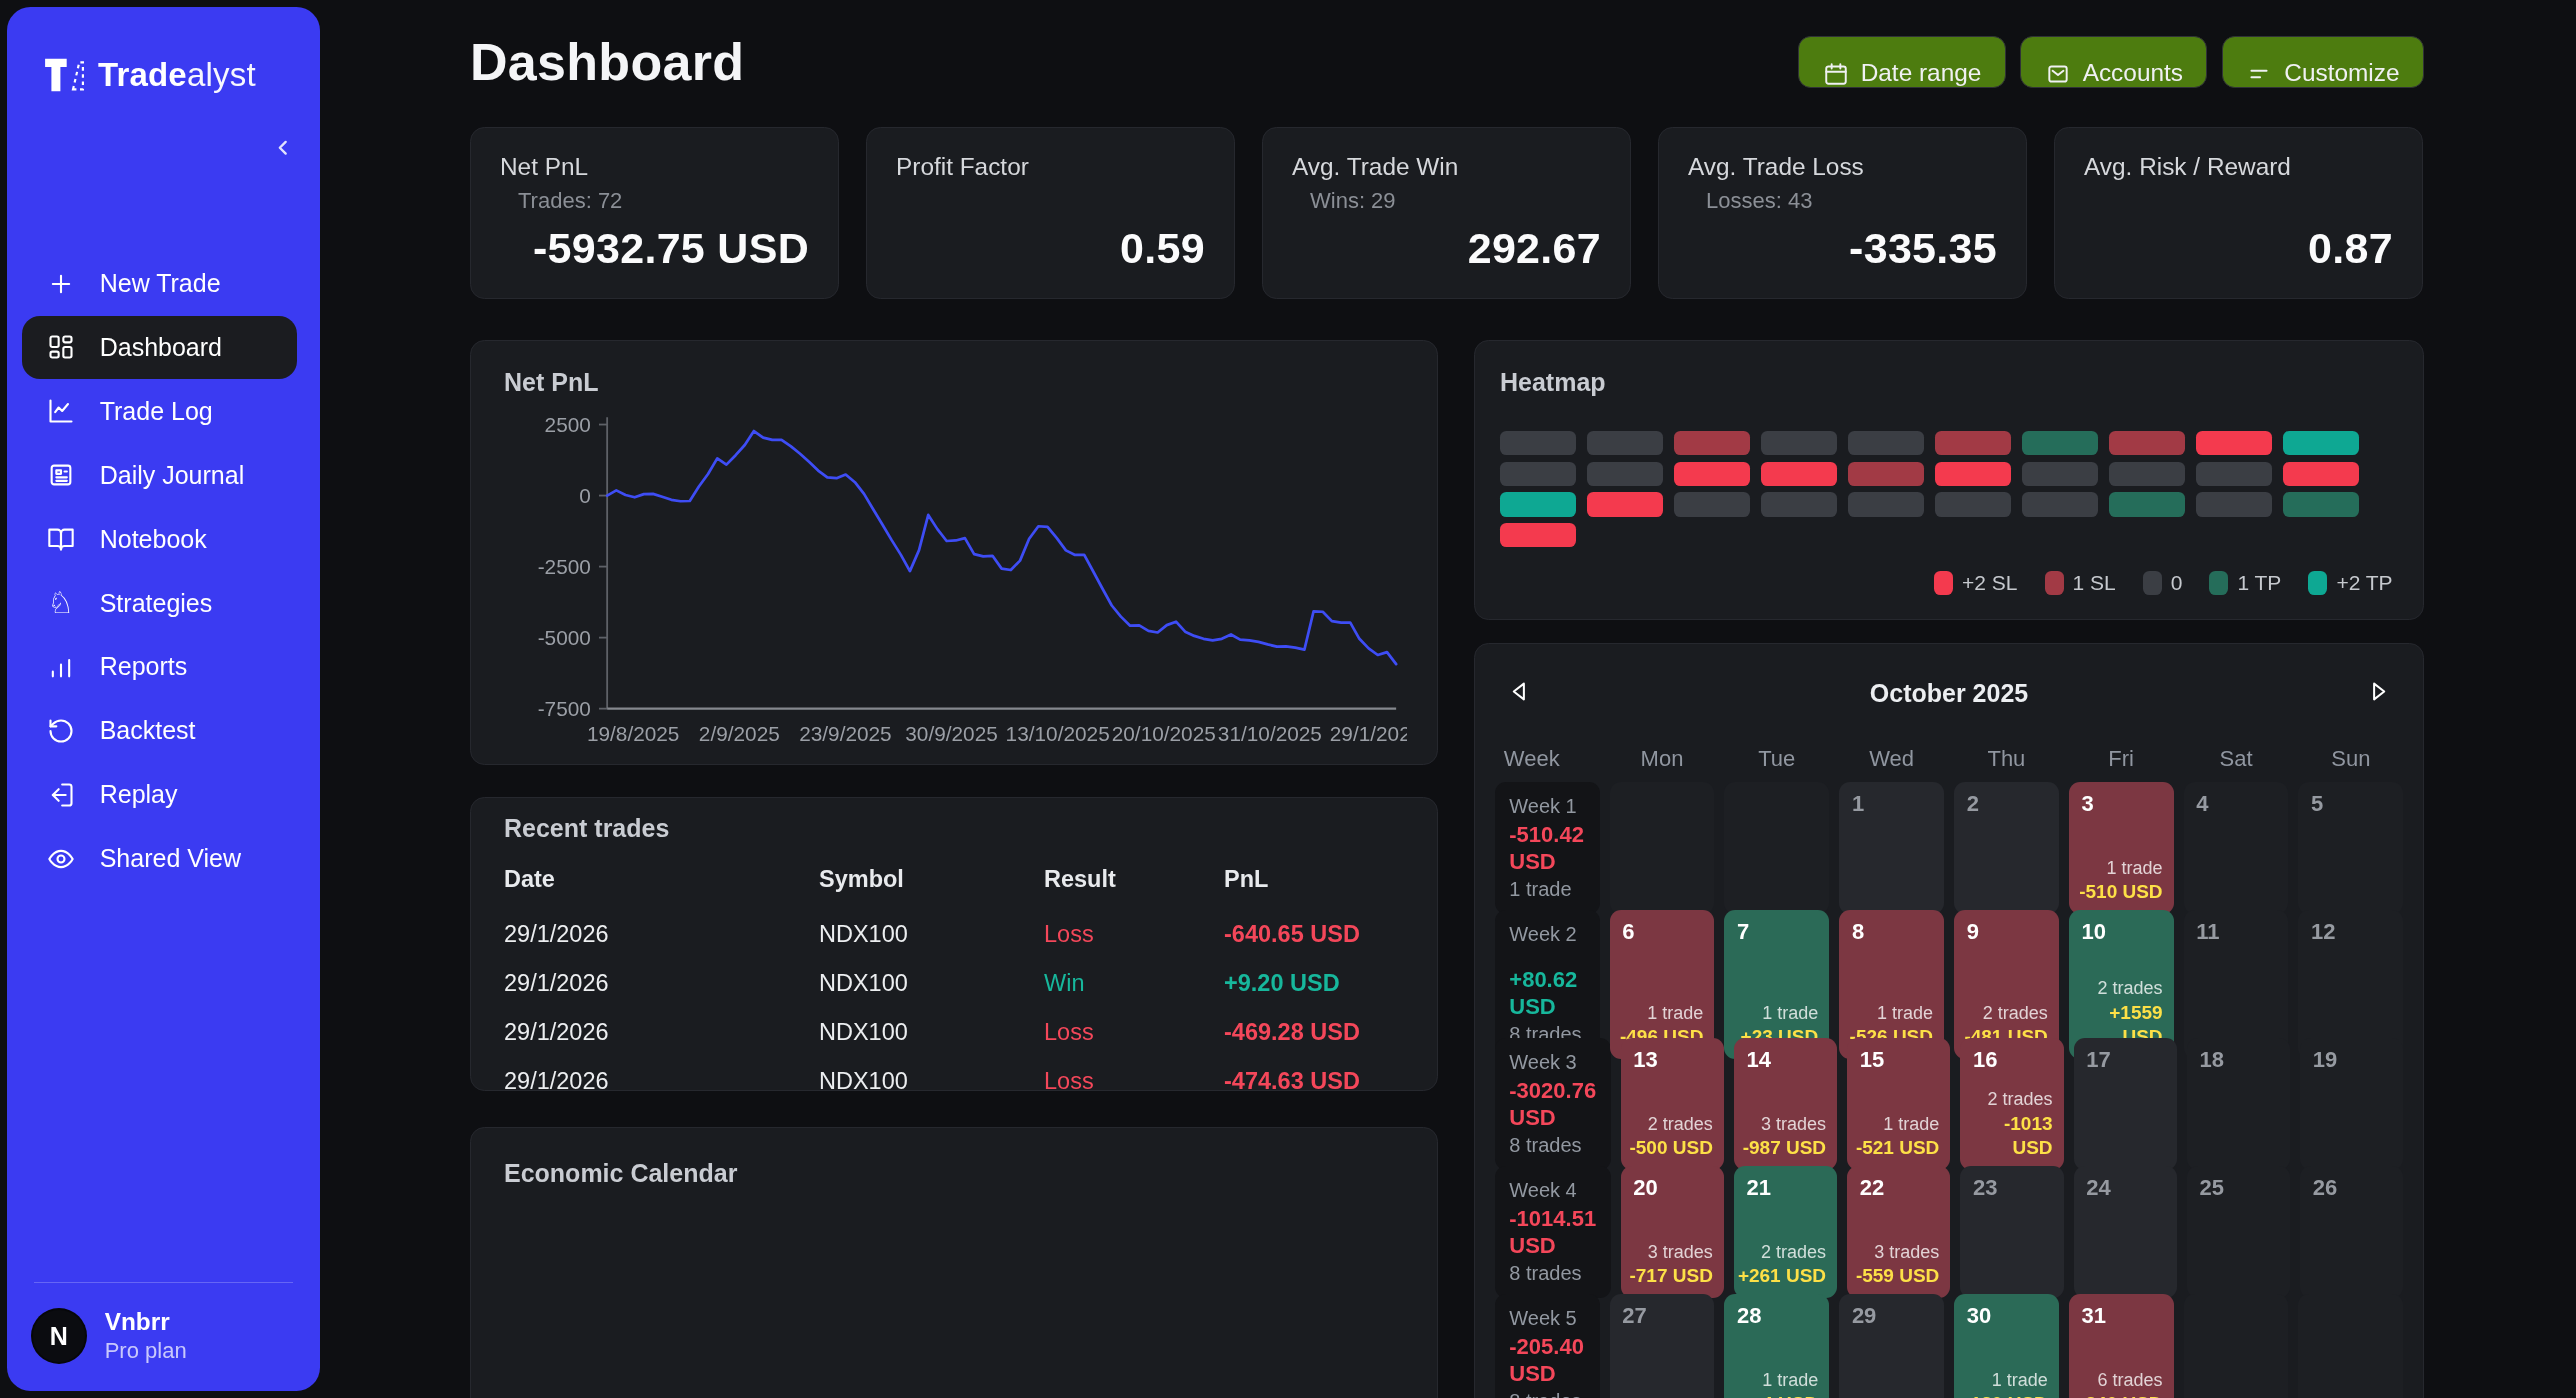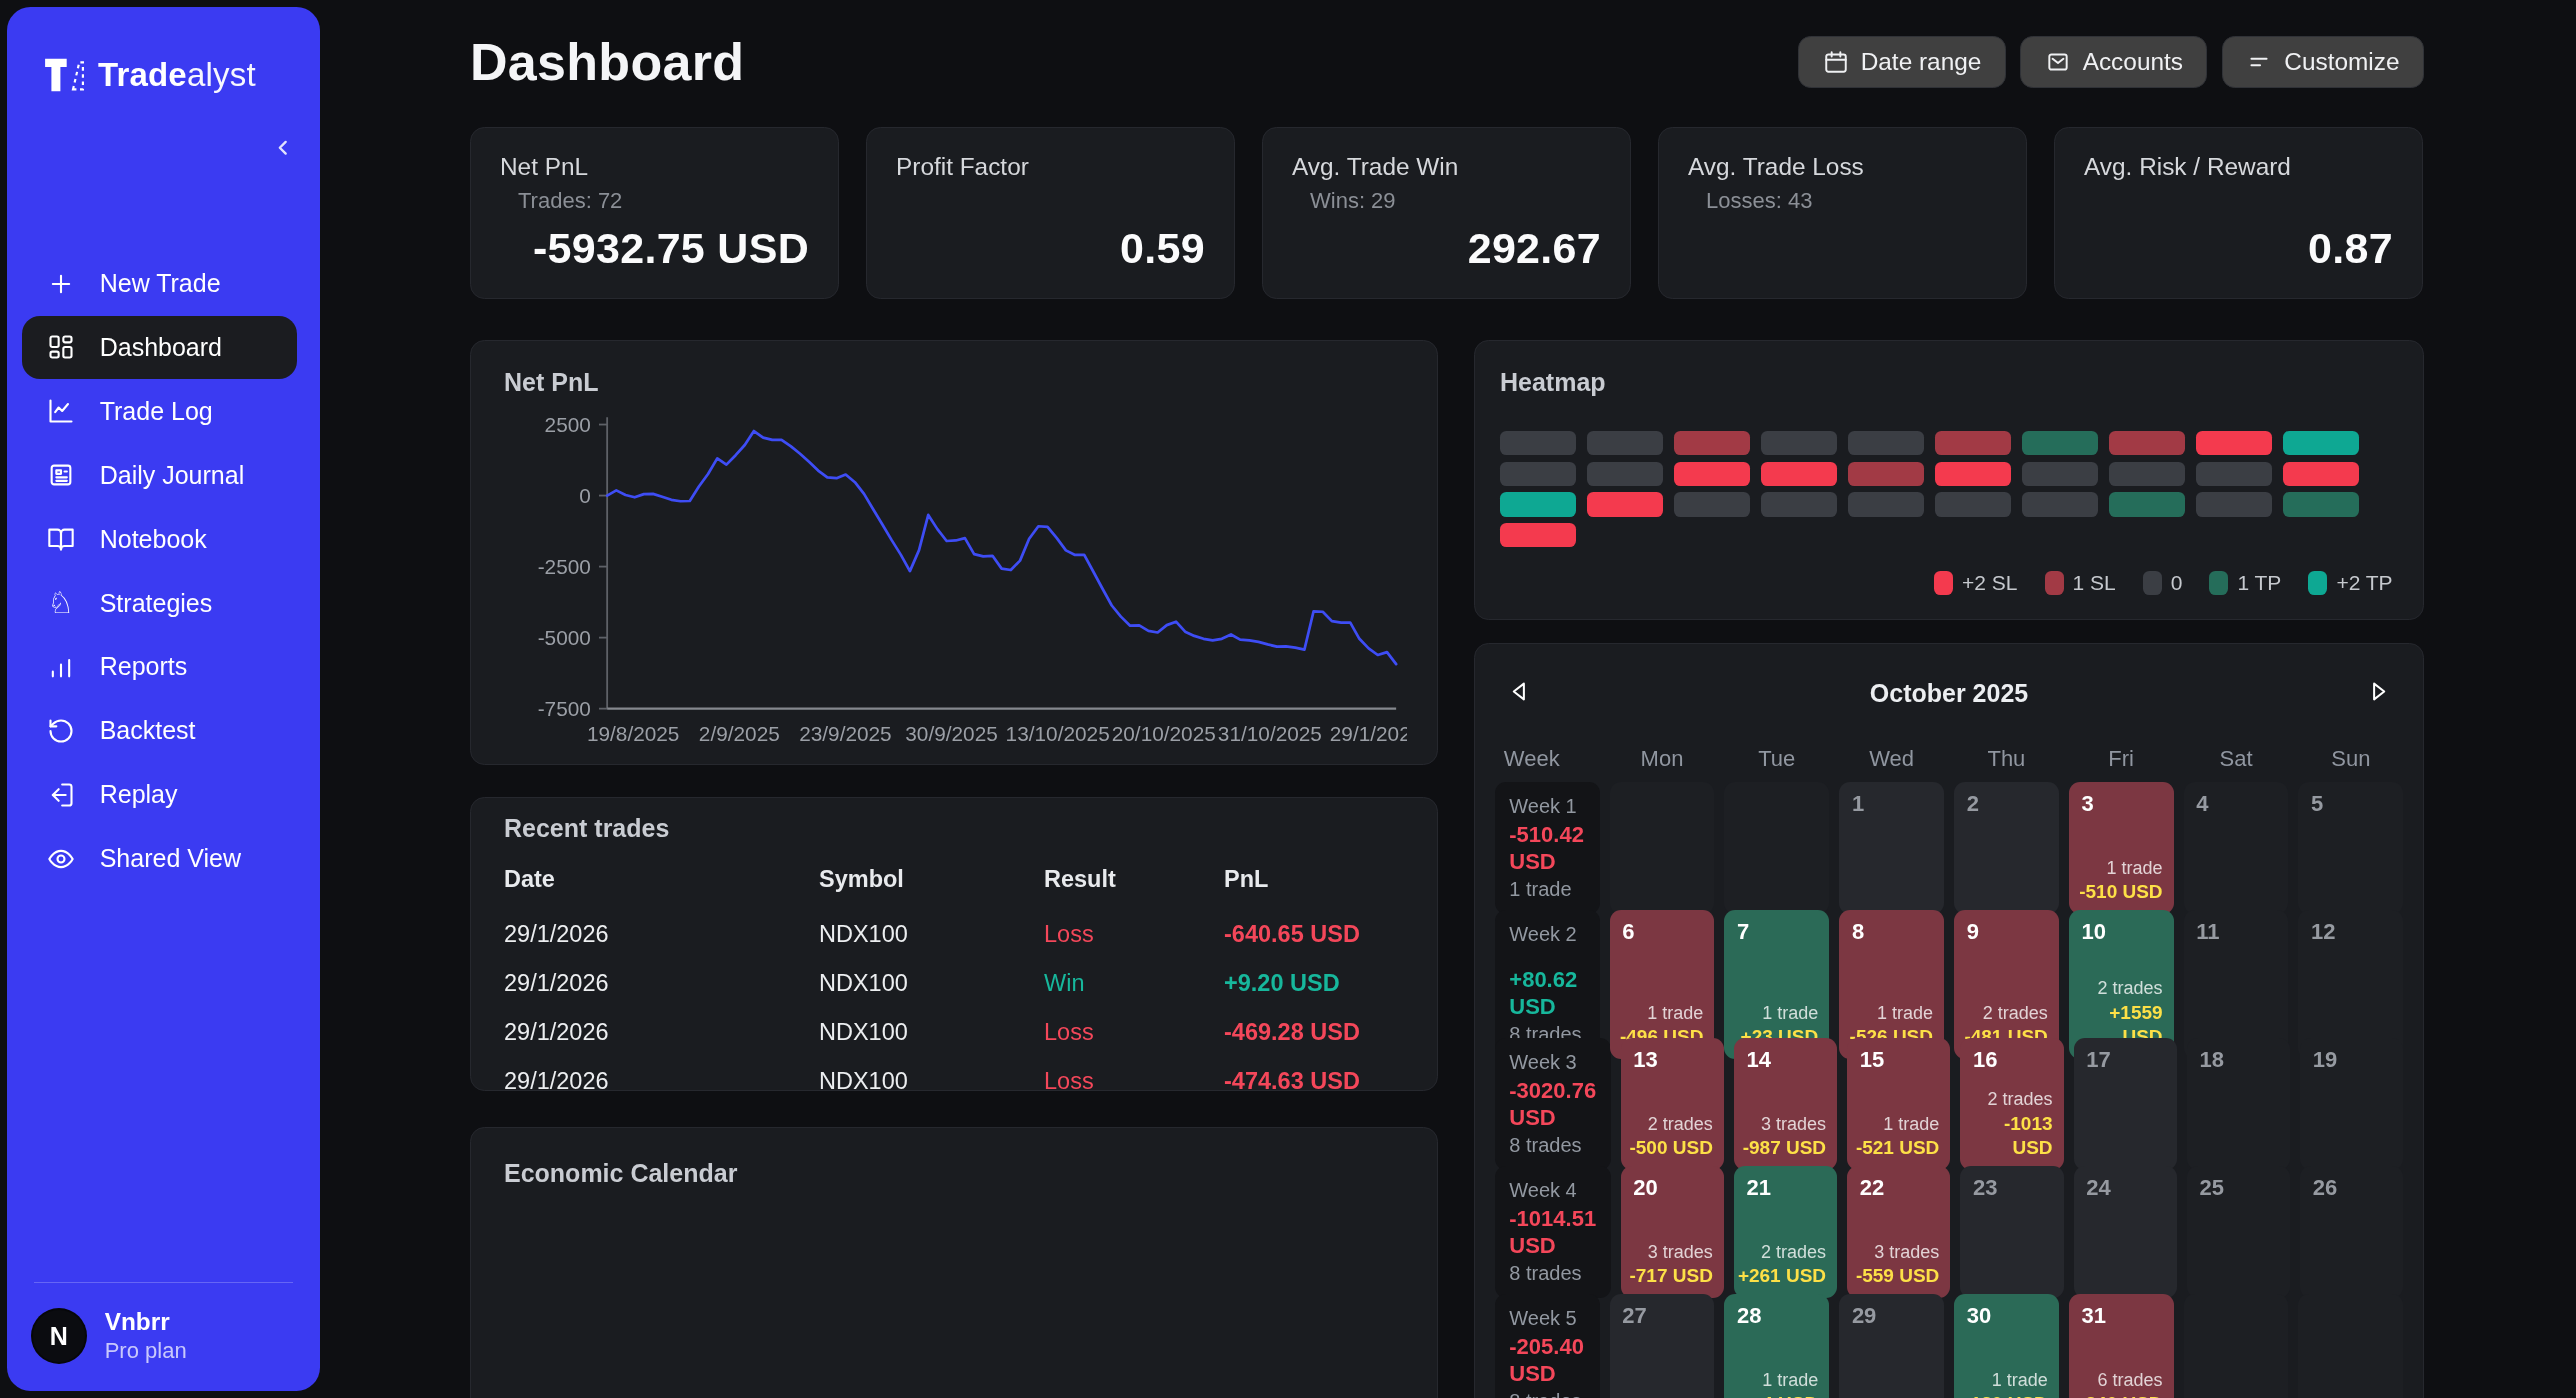--- a/index.html
+++ b/index.html
@@ -24,21 +24,21 @@
   .user-row{display:flex;align-items:center;gap:18px;cursor:pointer;}
   .avatar{width:52px;height:52px;border-radius:50%;background:#0b0c10;border:2.7px solid rgba(0,0,0,.4);display:grid;place-items:center;font-size:25px;font-weight:600;color:#fff;}
   .uname{font-size:24.4px;font-weight:700;color:#fff;}
   .uplan{font-size:22px;color:rgba(255,255,255,.72);margin-top:1.8px;}
 
   
   main{position:absolute;left:470px;top:0;width:1954px;height:1398px;}
   .topbar{display:flex;align-items:center;justify-content:space-between;margin-top:29px;height:65px;}
   h1{margin:0;font-size:52px;font-weight:800;color:#f4f5f7;letter-spacing:0.3px;}
   .actions{display:flex;gap:14.5px;}
-  .hbtn{display:flex;align-items:center;gap:11.8px;height:52px;padding:0 23.5px;border-radius:12.7px;background:#404040;border:1.8px solid #303237;color:#f0f1f3;font-size:24.4px;font-weight:500;cursor:pointer;font-family:inherit;}
+  .hbtn{display:flex;align-items:flex-end;gap:11.8px;height:52px;padding:0 23.5px;border-radius:12.7px;background:#4d7c0f;border:1.8px solid #303237;color:#f0f1f3;font-size:24.4px;font-weight:500;cursor:pointer;font-family:inherit;}
   .hbtn svg{width:26px;height:26px;}
 
   .stats{display:flex;gap:27px;margin-top:33px;}
   .stat-card{width:369px;height:172px;box-sizing:border-box;border-radius:14.5px;background:var(--card-bg,#1a1c20);border:0.9px solid var(--card-border,#26282e);padding:25px 29px;display:flex;flex-direction:column;}
   .stat-label{font-size:24.4px;color:#d6d8dc;font-weight:500;}
   .stat-sub{font-size:22px;color:#8b8f96;margin-top:7.2px;margin-left:18px;}
   .stat-value{margin-top:auto;text-align:right;font-size:43px;font-weight:700;color:#fbfbfc;letter-spacing:0.3px;}
 
   .grid{display:flex;gap:36px;margin-top:41px;align-items:flex-start;}
   .col-left{width:968px;}
@@ -233,20 +233,21 @@
           <div class="stat-value">0.59</div>
         </div>
         <div class="stat-card">
           <div class="stat-label">Avg. Trade Win</div>
           <div class="stat-sub">Wins: 29</div>
           <div class="stat-value">292.67</div>
         </div>
         <div class="stat-card">
           <div class="stat-label">Avg. Trade Loss</div>
           <div class="stat-sub">Losses: 43</div>
+          <div class="stat-value">-335.35</div>
         </div>
         <div class="stat-card">
           <div class="stat-label">Avg. Risk / Reward</div>
           <div class="stat-value">0.87</div>
         </div>
       </div>
 
     <div class="grid">
       <div class="col-left">
         <section class="card chart-card">

